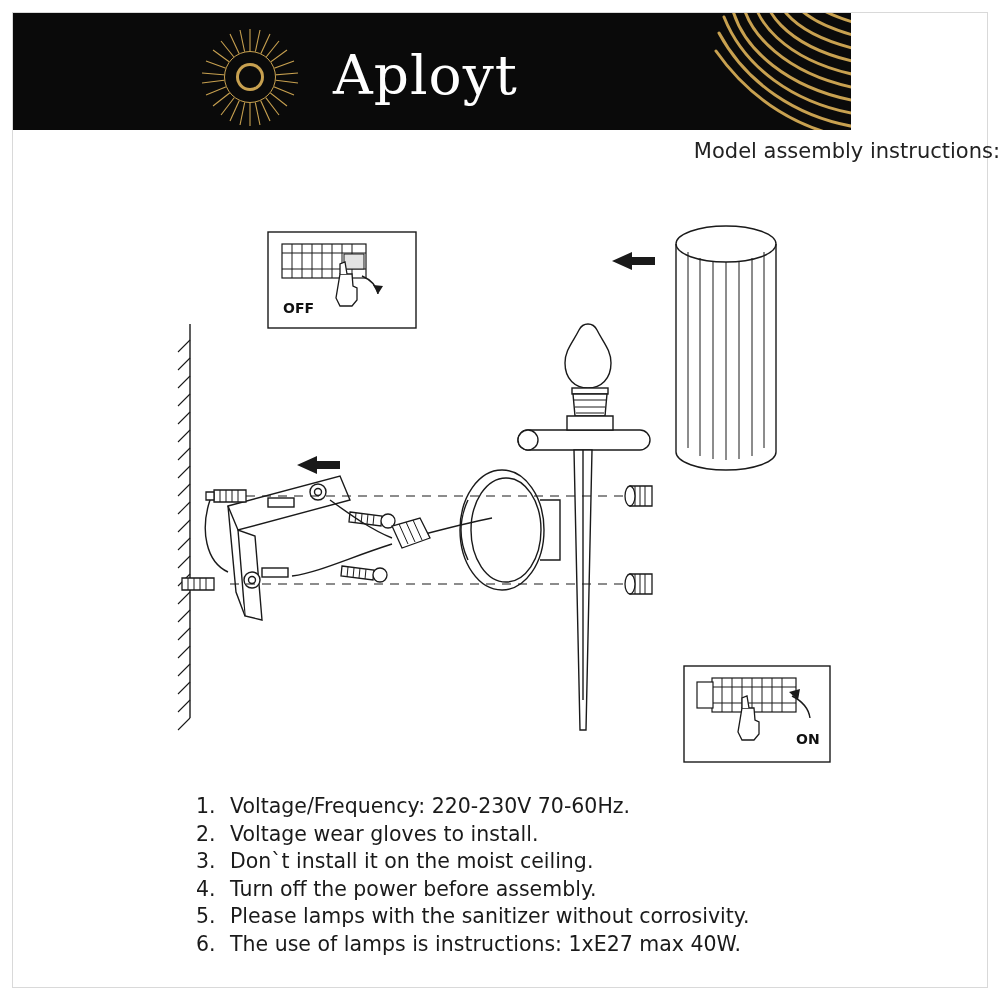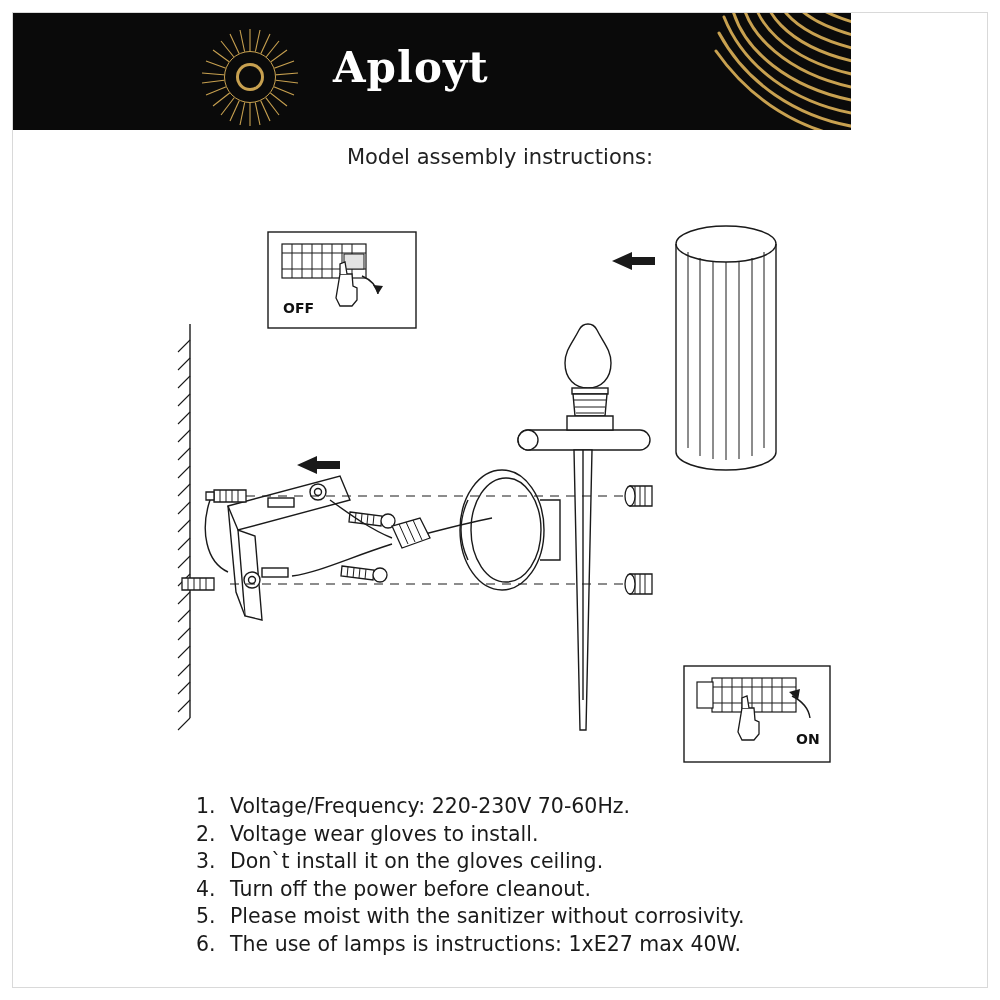--- a/index.html
+++ b/index.html
@@ -39,47 +39,46 @@
     width: 838px;
     height: 117px;
     background: #0a0a0a;
     overflow: hidden;
   }
   .banner-logo-text {
     position: absolute;
     left: 320px;
     top: 30px;
     font-family: "DejaVu Serif", serif;
-    font-size: 42px;
+    font-size: 55px;
     letter-spacing: 1px;
     color: #ffffff;
-    font-weight: bold;
   }
   .sunburst {
     position: absolute;
     left: 178px;
     top: 14px;
     width: 118px;
     height: 100px;
   }
   .fan {
     position: absolute;
     right: -10px;
     top: -62px;
     width: 360px;
     height: 190px;
   }
 
   
   .title-block {
     position: absolute;
     left: 0;
-    top: 142px;
+    top: 136px;
     width: 1000px;
-    text-align: center;
+    text-align: right;
   }
   .title-line {
     font-size: 21px;
     color: #222;
     line-height: 31px;
     font-family: "DejaVu Sans", sans-serif;
   }
 
   
   .diagram {
@@ -413,29 +412,29 @@
     <div class="note-row">
       <span class="note-num">1.</span>
       <span class="note-text">Voltage/Frequency: 220-230V 70-60Hz.</span>
     </div>
     <div class="note-row">
       <span class="note-num">2.</span>
       <span class="note-text">Voltage wear gloves to install.</span>
     </div>
     <div class="note-row">
       <span class="note-num">3.</span>
-      <span class="note-text">Don`t install it on the gloves ceiling.</span>
+      <span class="note-text">Don`t install it on the moist ceiling.</span>
     </div>
     <div class="note-row">
       <span class="note-num">4.</span>
-      <span class="note-text">Turn off the power before cleanout.</span>
+      <span class="note-text">Turn off the power before assembly.</span>
     </div>
     <div class="note-row">
       <span class="note-num">5.</span>
-      <span class="note-text">Please moist with the sanitizer without corrosivity.</span>
+      <span class="note-text">Please lamps with the sanitizer without corrosivity.</span>
     </div>
     <div class="note-row">
       <span class="note-num">6.</span>
       <span class="note-text">The use of lamps is instructions: 1xE27 max 40W.</span>
     </div>
   </div>
 
 </div>
 
 </body></html>

